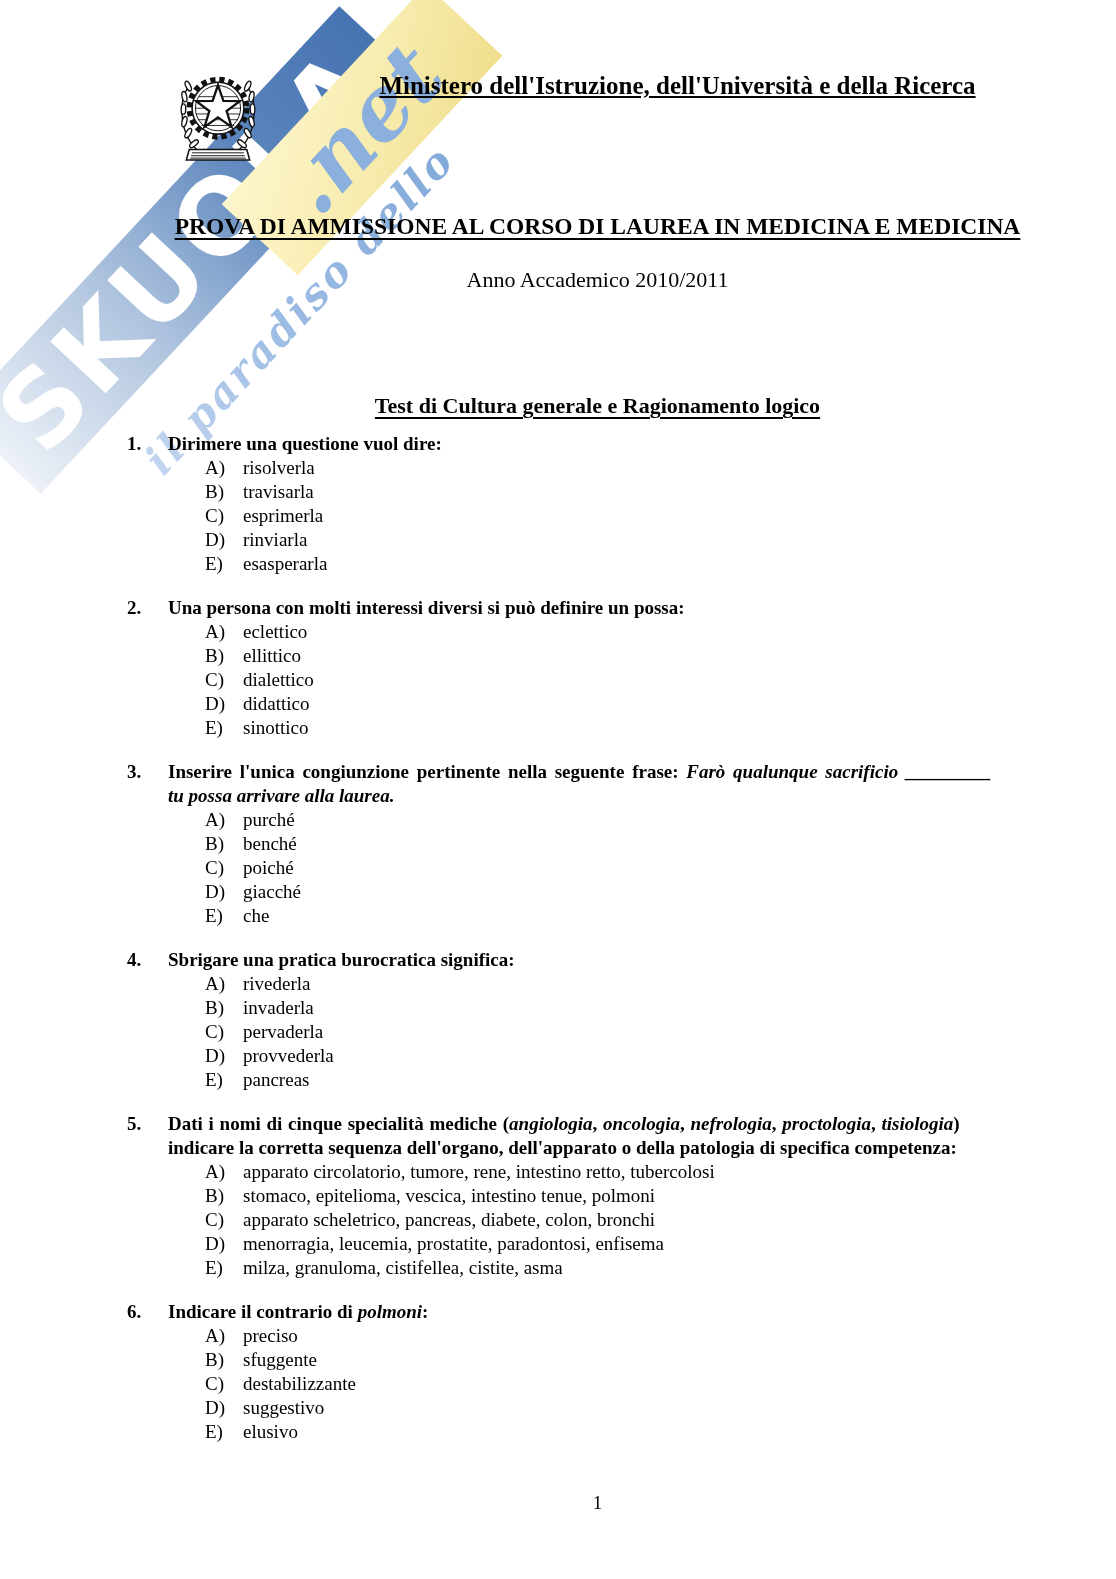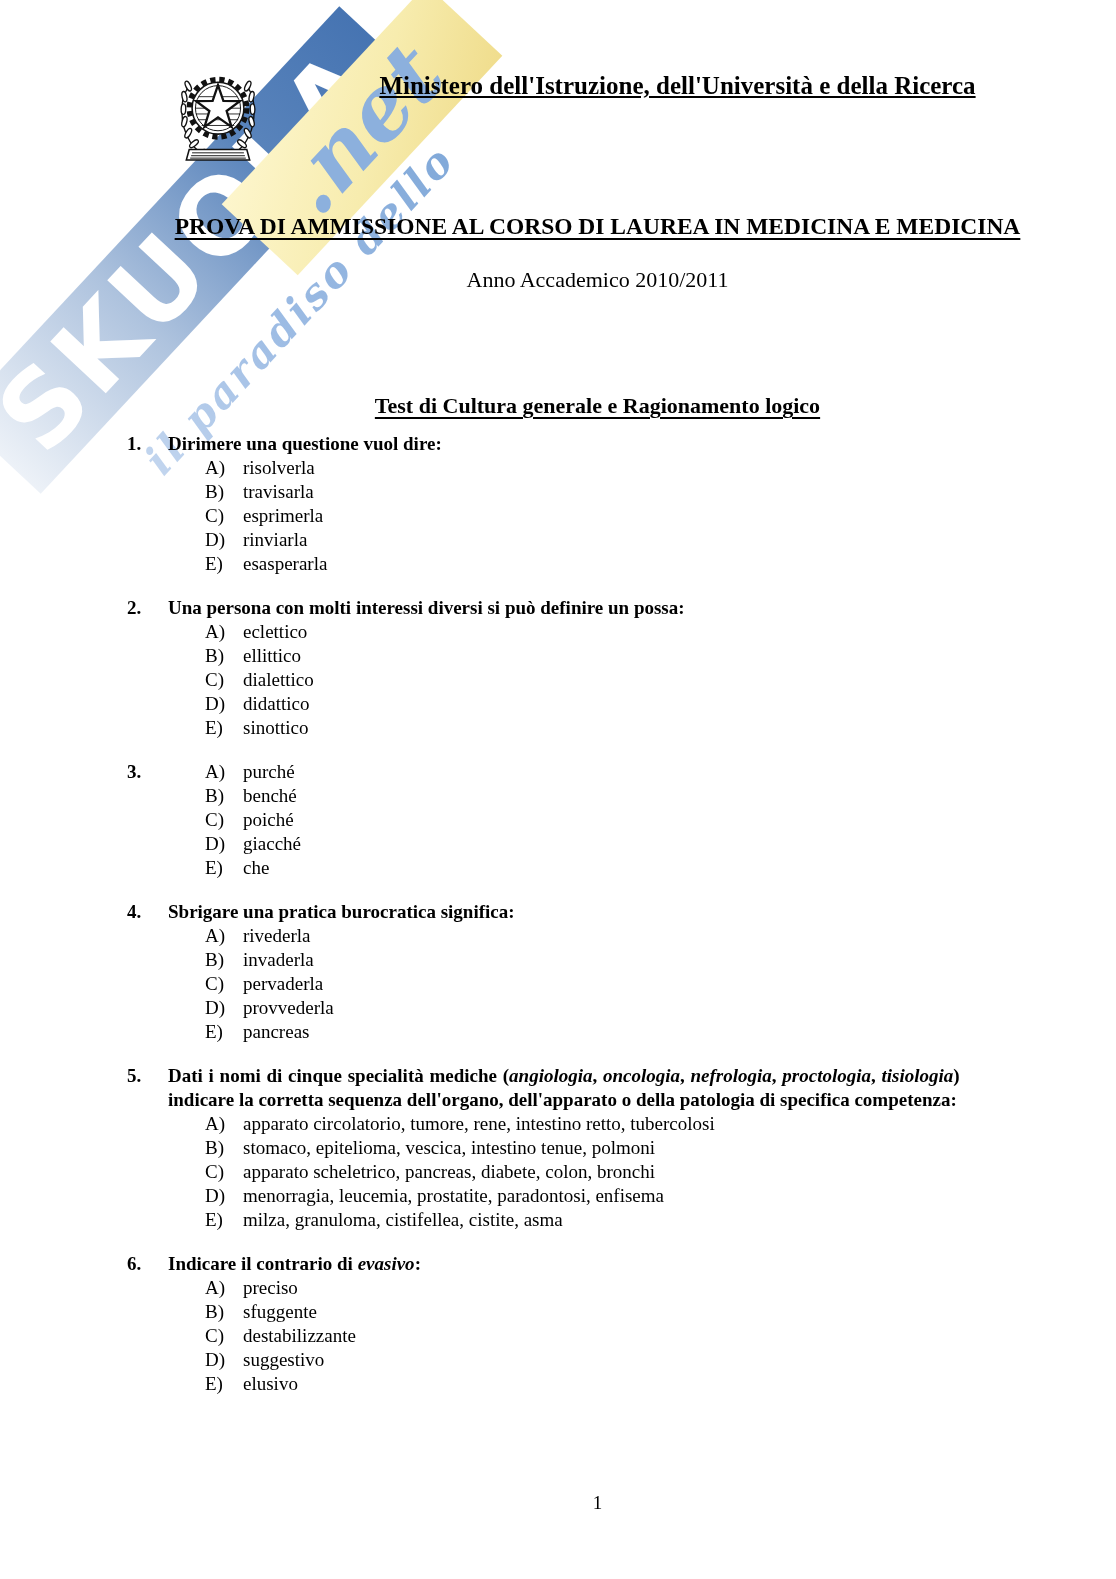--- a/index.html
+++ b/index.html
@@ -206,20 +206,24 @@
                 <span class="opt-letter">E)</span>
                 <span class="opt-text">sinottico</span>
               </div>
             </div>
     </div>
   </div>
 
   <div class="question">
     <div class="qnum">3.</div>
     <div class="qbody">
+      <div class="stem">
+              <div class="stem-line ws-wide"><span>Inserire l'unica congiunzione pertinente nella seguente frase: </span><span class="italic">Farò qualunque sacrificio _________</span></div>
+              <div class="stem-line"><span class="italic">tu possa arrivare alla laurea.</span></div>
+            </div>
       <div class="options">
               <div class="option">
                 <span class="opt-letter">A)</span>
                 <span class="opt-text">purché</span>
               </div>
               <div class="option">
                 <span class="opt-letter">B)</span>
                 <span class="opt-text">benché</span>
               </div>
               <div class="option">
@@ -298,21 +302,21 @@
                 <span class="opt-text">milza, granuloma, cistifellea, cistite, asma</span>
               </div>
             </div>
     </div>
   </div>
 
   <div class="question">
     <div class="qnum">6.</div>
     <div class="qbody">
       <div class="stem">
-              <div class="stem-line"><span>Indicare il contrario di </span><span class="italic">evasivo</span><span>:</span></div>
+              <div class="stem-line"><span>Indicare il contrario di </span><span class="italic">polmoni</span><span>:</span></div>
             </div>
       <div class="options">
               <div class="option">
                 <span class="opt-letter">A)</span>
                 <span class="opt-text">preciso</span>
               </div>
               <div class="option">
                 <span class="opt-letter">B)</span>
                 <span class="opt-text">sfuggente</span>
               </div>

